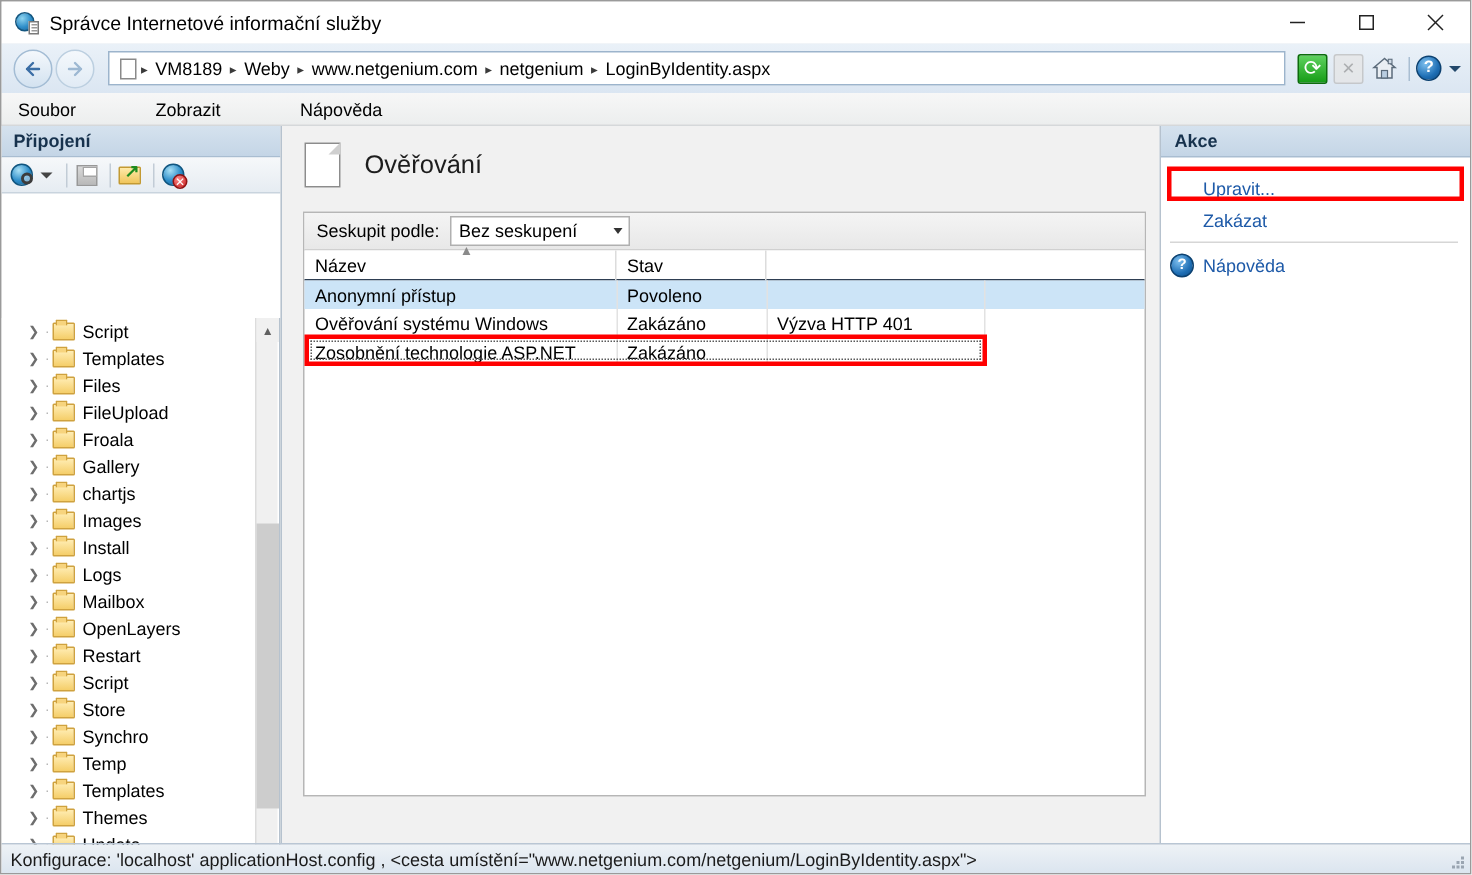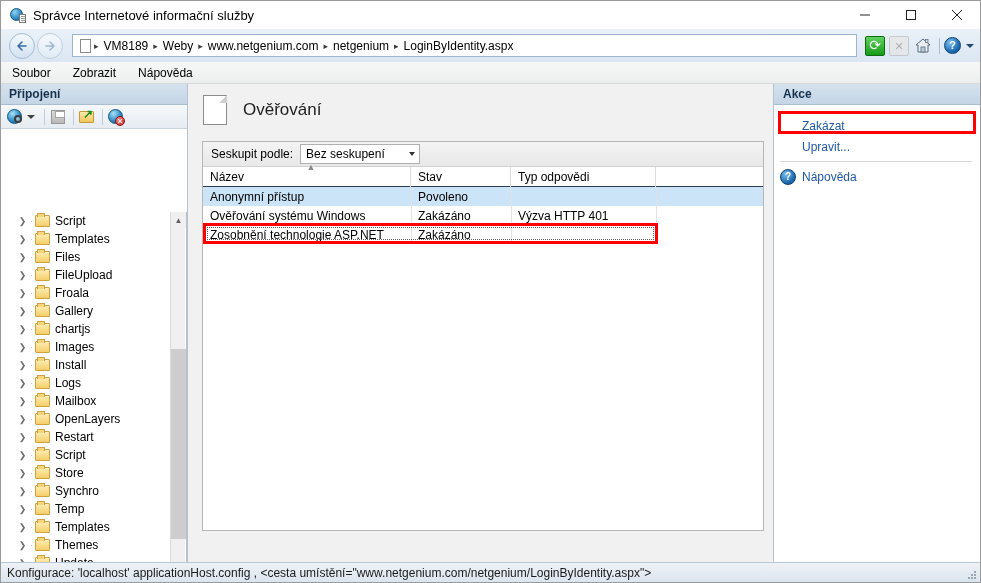--- a/index.html
+++ b/index.html
@@ -122,21 +122,21 @@
   .caret-dn {
     width:0;height:0;border-left:4px solid transparent;border-right:4px solid transparent;
     border-top:4px solid #23486b; margin-left:5px;
   }
 
   
   .menubar {
     position: absolute; left:0; top:61px; width:979px; height:22px;
     background: linear-gradient(to bottom,#f7f7f7,#eceeee);
     border-bottom: 1px solid #d5d8da;
-    display:flex; align-items:center;
+    display:flex; align-items:center;gap:31px;
   }
   .menu-item { font-size:12px; padding: 2px 11px; color:#000; white-space:nowrap;}
 
   
   .conn-panel {
     position:absolute; left:0; top:83px; width:186px; height:478px;
     background:#fff;
   }
   .conn-header {
     height:21px; background:linear-gradient(to bottom,#d5e2ee,#c4d5e6);
@@ -587,23 +587,20 @@
         </div>
       </div>
 
       <div class="th-row">
         <div class="th-cell" style="width:208px;">
           <span>Název</span>
           <span class="th-sort">▲</span>
         </div>
         <div class="th-cell" style="width:100px;">
           <span>Stav</span>
-        </div>
-        <div class="th-cell" style="width:145px;">
-          <span>Typ odpovědi</span>
         </div>
         <div class="th-cell" style="flex:1;border-right:none;"></div>
       </div>
 
       <div class="grid-body">
         <div class="col-sep" style="left:208px; top:0; height:57px;"></div>
         <div class="col-sep" style="left:308px; top:0; height:57px;"></div>
         <div class="col-sep" style="left:453px; top:0; height:57px;"></div>
         <div id="grid-rows">
             <div class="grid-row sel">
@@ -627,22 +624,22 @@
 
     <div class="redbox" style="left:15px; top:139px; width:455px; height:21px;"></div>
     <div class="focus-dots" style="left:19px; top:143px; width:447px; height:13px;"></div>
 
   </div>
 
   <div class="actions">
     <div class="act-header">Akce</div>
 
     <div style="height:10px;"></div>
+    <div class="act-item">Upravit...</div>
     <div class="act-item">Zakázat</div>
-    <div class="act-item">Upravit...</div>
     <div class="act-divider"></div>
     <div class="act-item with-icon">
       <span class="act-help-ico"></span>
       <span>Nápověda</span>
     </div>
 
     <div class="redbox" style="left:4px; top:27px; width:198px; height:23px;"></div>
   </div>
 
   <div class="statusbar">

